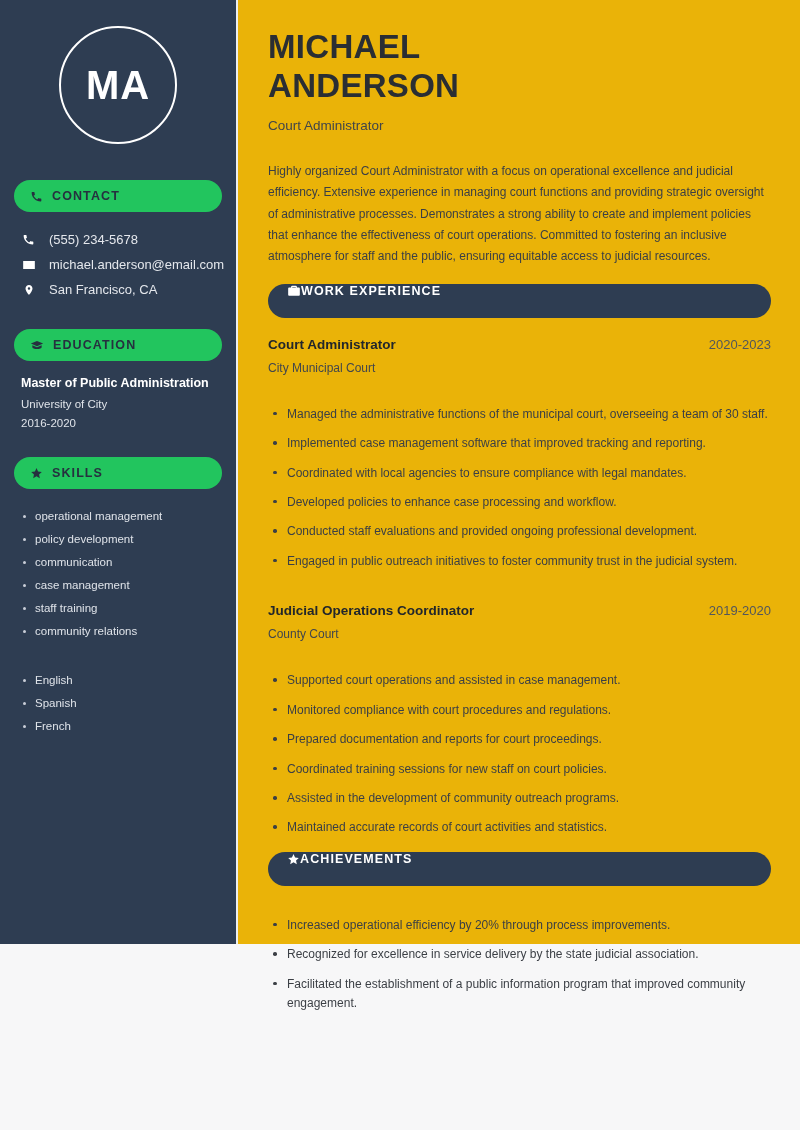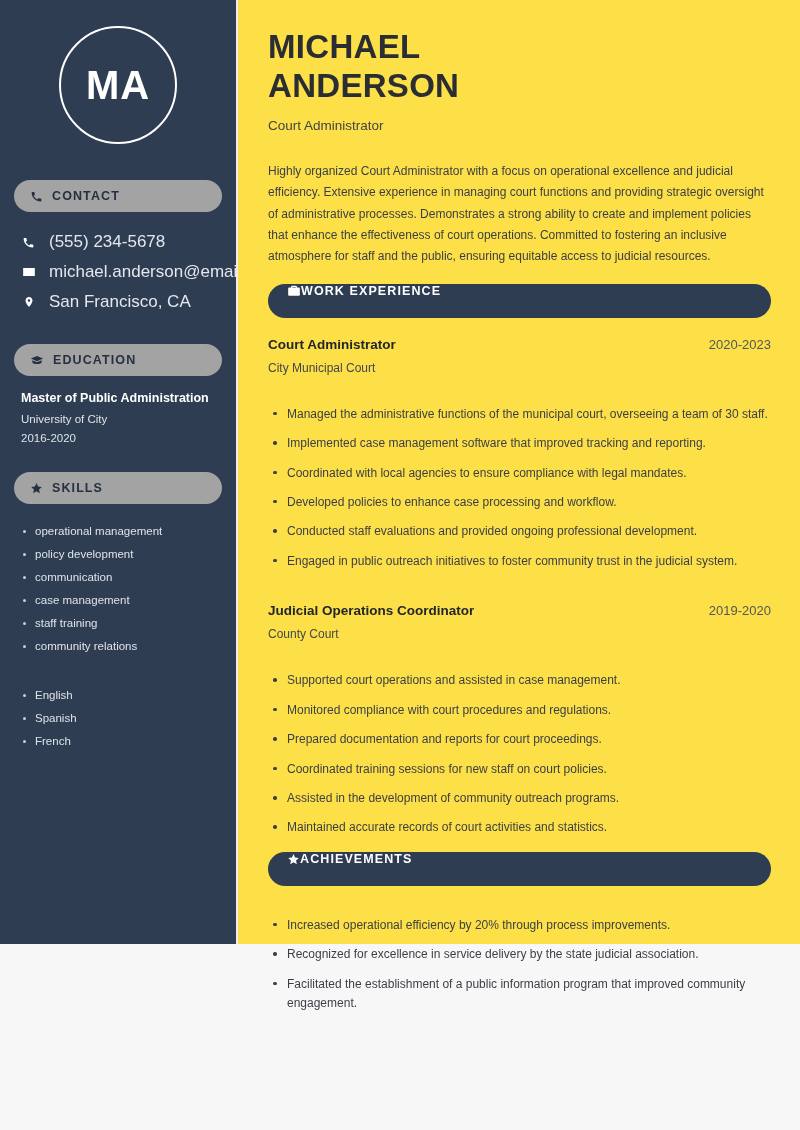--- a/index.html
+++ b/index.html
@@ -41,21 +41,21 @@
     display: flex;
     align-items: center;
     justify-content: center;
     color: #ffffff;
     font-size: 40px;
     font-weight: bold;
     letter-spacing: 1px;
   }
 
   .pill {
-    background: #a3a3a3;
+    background: #22c55e;
     border-radius: 20px;
     height: 32px;
     display: flex;
     align-items: center;
     gap: 9px;
     padding: 0 16px;
     margin-bottom: 15px;
   }
   .pill-label {
     color: #26303f;
@@ -74,21 +74,21 @@
     padding: 5px 0 5px 7px;
   }
   .contact-row .ico {
     width: 15px;
     display: flex;
     justify-content: center;
     flex: 0 0 15px;
   }
   .contact-text {
     color: #e4e7ec;
-    font-size: 17px;
+    font-size: 13px;
   }
 
   .edu-block { padding: 0 7px; margin-bottom: 28px; }
   .edu-degree {
     color: #ffffff;
     font-size: 12.5px;
     font-weight: bold;
     margin-bottom: 8px;
   }
   .edu-school {
@@ -115,21 +115,21 @@
     top: 11px;
     width: 3px;
     height: 3px;
     border-radius: 50%;
     background: #c9ced8;
   }
 
   
   .main {
     flex: 1;
-    background: #fde047;
+    background: #eab308;
     padding: 28px 29px 0 30px;
   }
 
   .name {
     color: #2a2e33;
     font-size: 33px;
     font-weight: bold;
     line-height: 1.18;
     letter-spacing: 0.3px;
   }

